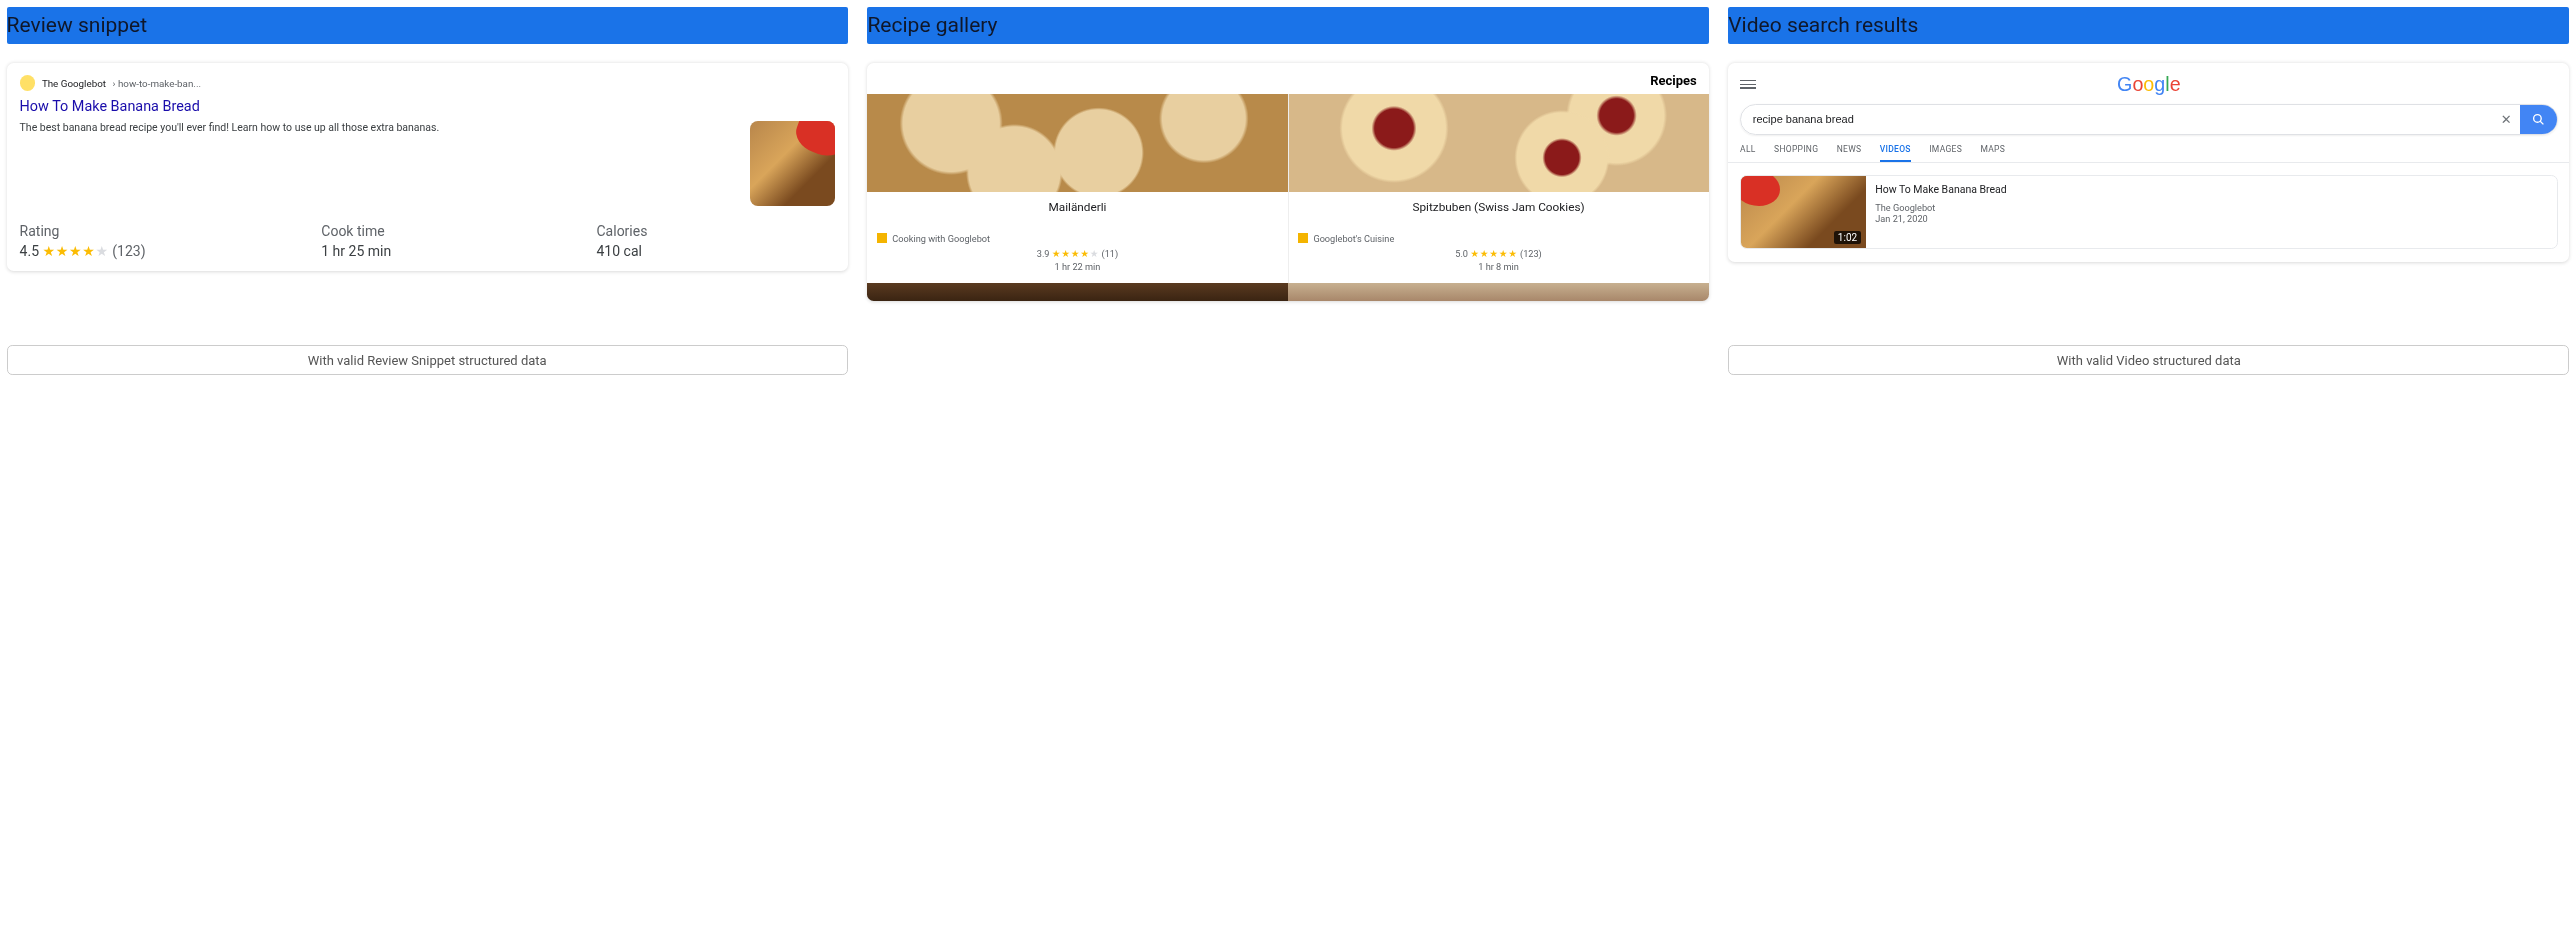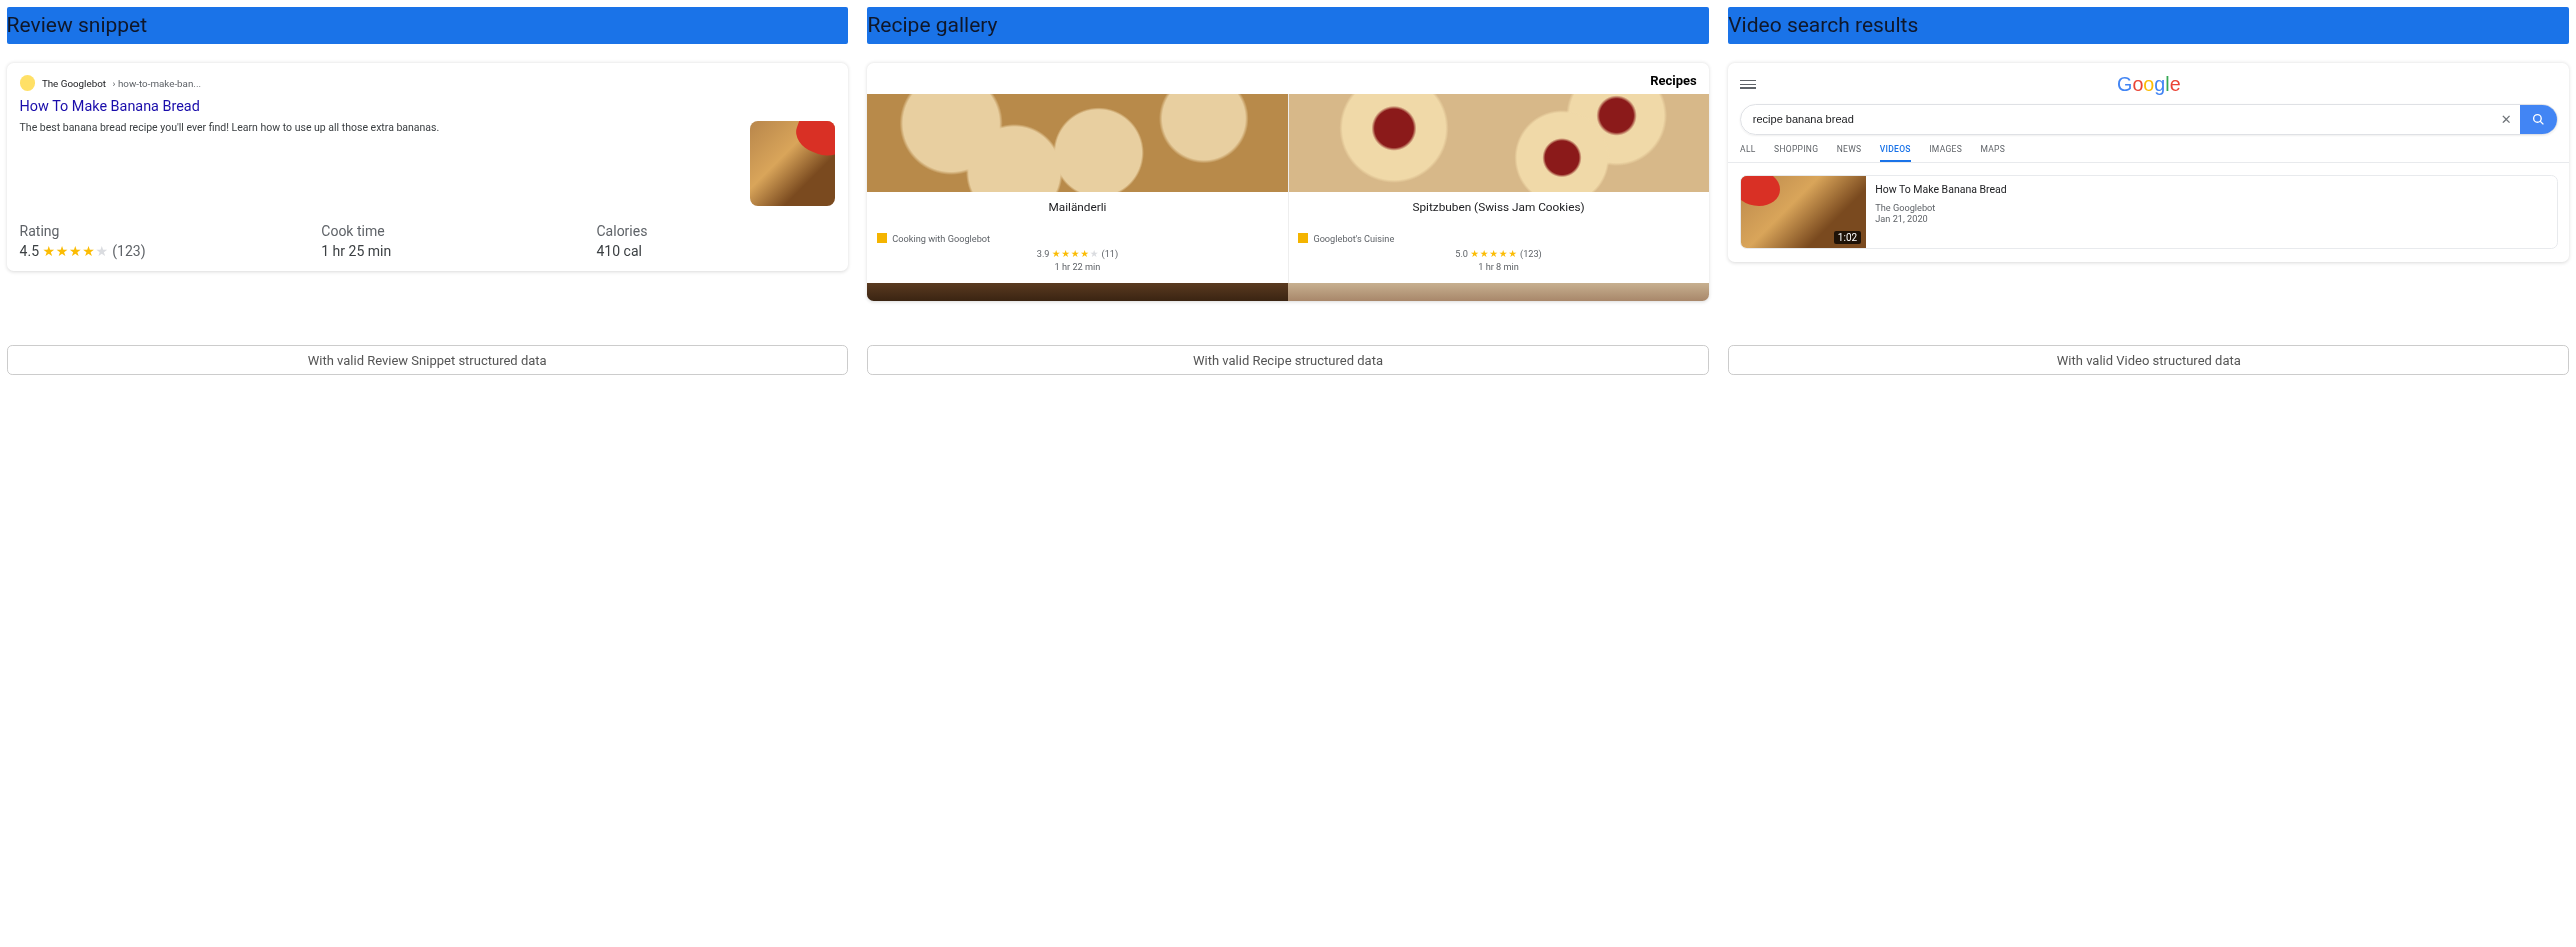--- a/index.html
+++ b/index.html
@@ -279,21 +279,20 @@
             </div>
           </div>
         </div>
         <div class="recipe-overflow">
           <div class="oa"></div>
             <div class="ob"></div>
         </div>
       </div>
     </div>
 
-    <div class="caption-pill">With valid Recipe structured data</div>
   </div>
 
   <div class="col">
     <div class="header-pill">Video search results</div>
 
     <div class="preview-area">
       <div class="card video-card">
         <div class="g-top">
           <div class="g-menu">
               <span></span>

